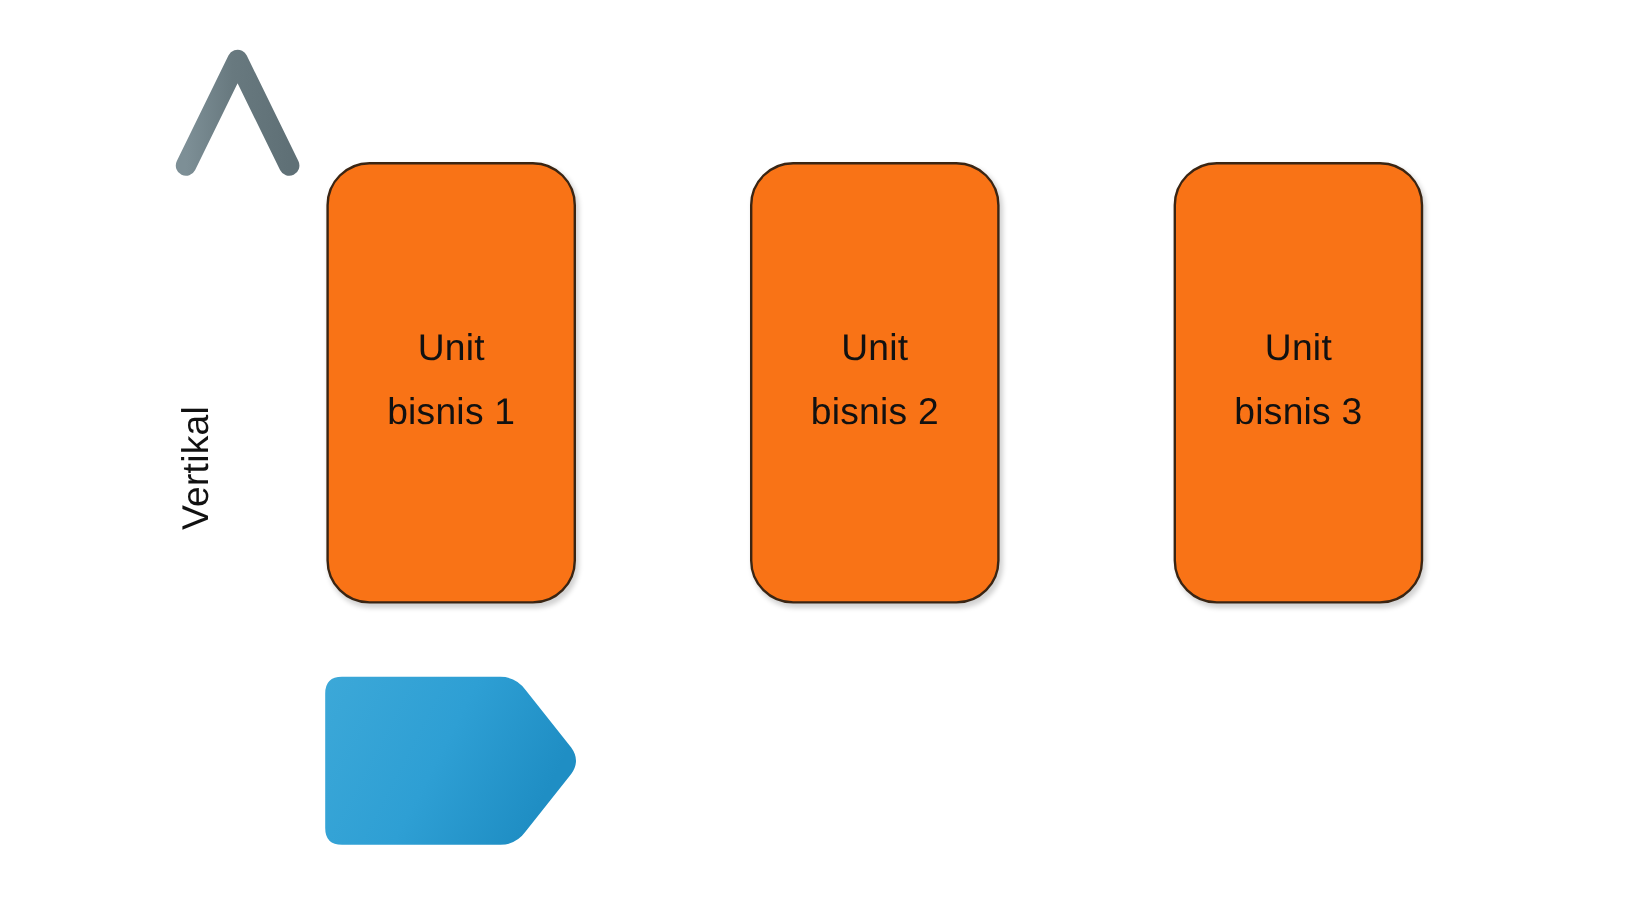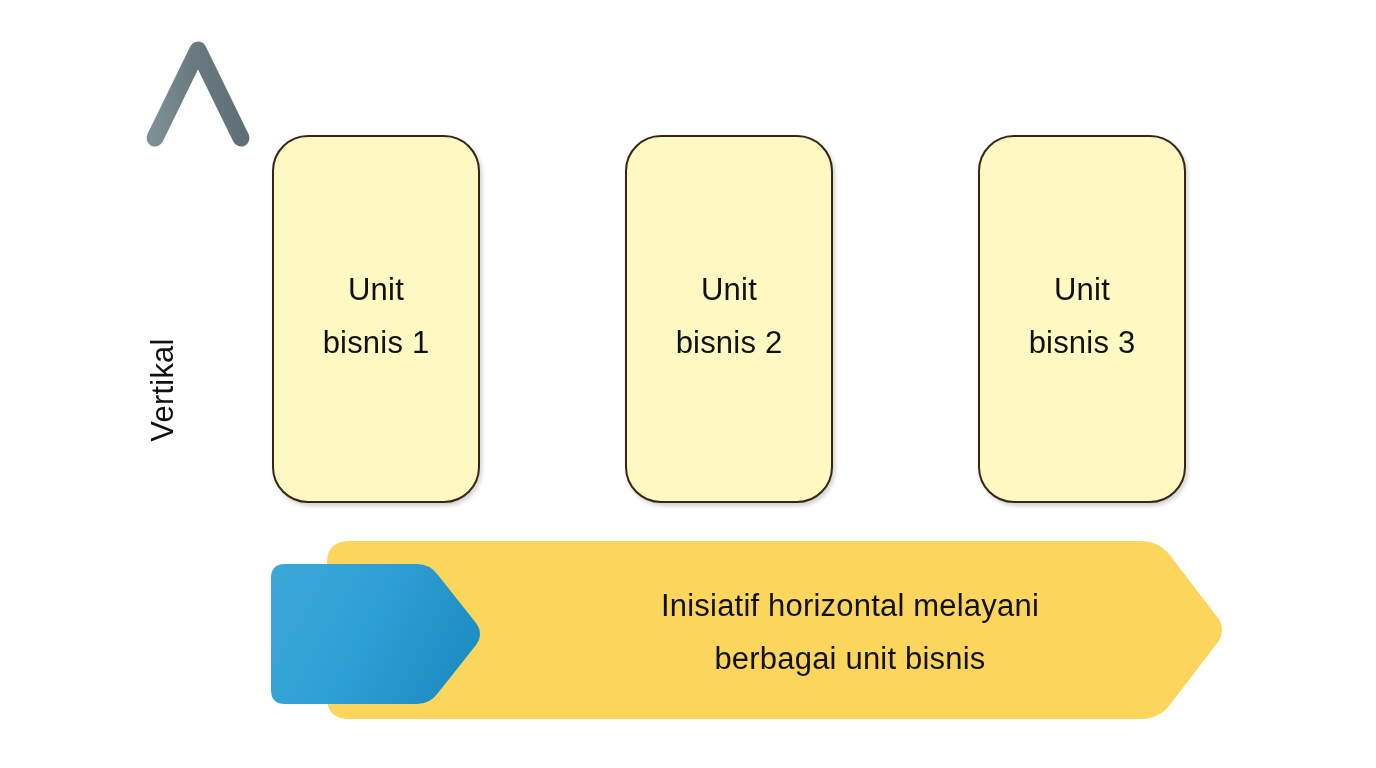--- a/index.html
+++ b/index.html
@@ -43,21 +43,21 @@
     color: #111111;
     letter-spacing: 0.2px;
   }
 
   
   .unit-box {
     position: absolute;
     top: 135px;
     width: 208px;
     height: 368px;
-    background: #fef9c3;
+    background: #f97316;
     border: 2.5px solid #3a2513;
     border-radius: 36px;
     box-sizing: border-box;
     display: flex;
     align-items: center;
     justify-content: center;
     box-shadow: 2px 3px 4px rgba(0,0,0,0.18);
   }
   .unit-box-1 { left: 272px; }
   .unit-box-2 { left: 625px; }
@@ -149,37 +149,20 @@
   <div class="unit-box unit-box-2">
     <div class="unit-box-label">Unit
 bisnis 2</div>
   </div>
 
   <div class="unit-box unit-box-3">
     <div class="unit-box-label">Unit
 bisnis 3</div>
   </div>
 
-  <div class="h-arrow-wrap">
-    <svg class="h-arrow-svg" viewBox="0 0 912 196" aria-hidden="true">
-      <path d="M 30 7
-               L 820 7
-               Q 838 7 849 20
-               L 898 84
-               Q 906 96 898 108
-               L 849 172
-               Q 838 185 820 185
-               L 30 185
-               Q 7 185 7 164
-               L 7 28
-               Q 7 7 30 7 Z" fill="#FCD65C"></path>
-    </svg>
-    <div class="h-arrow-label">Inisiatif horizontal melayani
-berbagai unit bisnis</div>
-  </div>
 
   <svg class="blue-chevron-svg" viewBox="0 0 225 152" aria-hidden="true">
     <defs>
       <linearGradient id="blueGrad" x1="0" y1="0" x2="1" y2="0.35">
         <stop offset="0%" stop-color="#3CA8D8"></stop>
         <stop offset="55%" stop-color="#2E9FD4"></stop>
         <stop offset="100%" stop-color="#1F8EC4"></stop>
       </linearGradient>
     </defs>
     <path d="M 20 6

